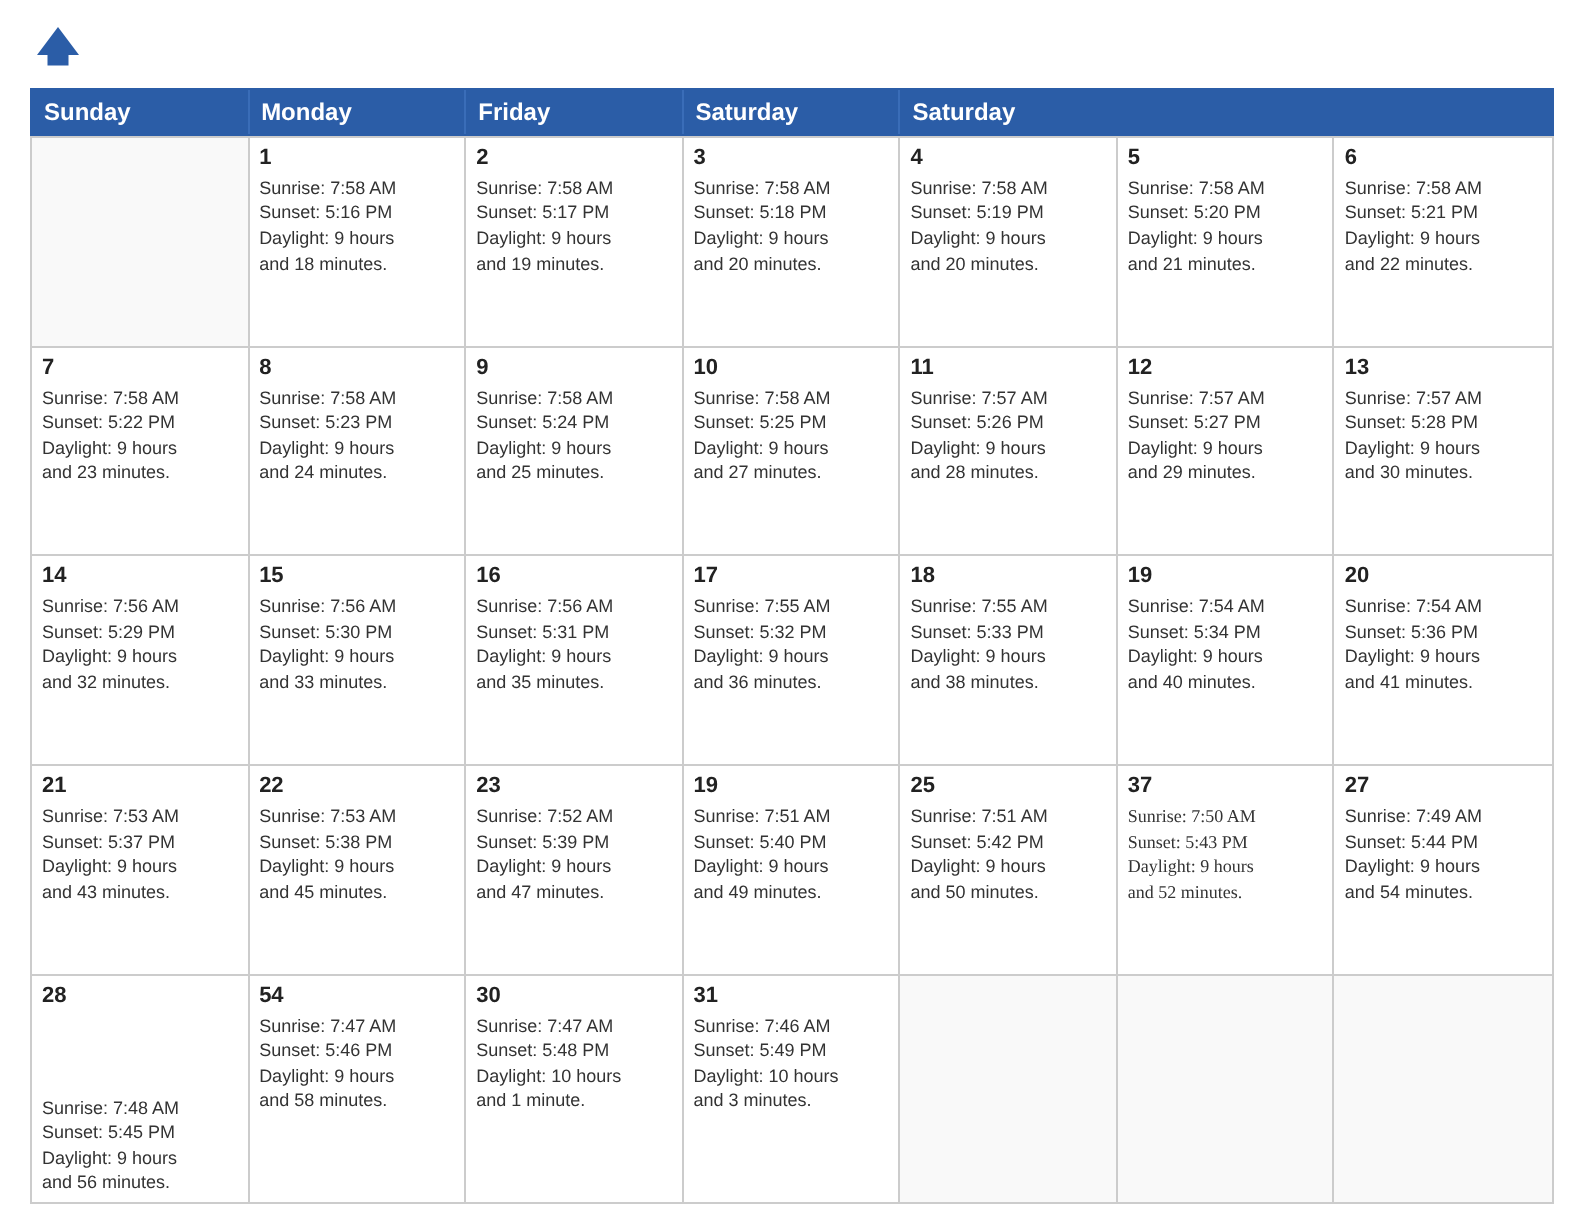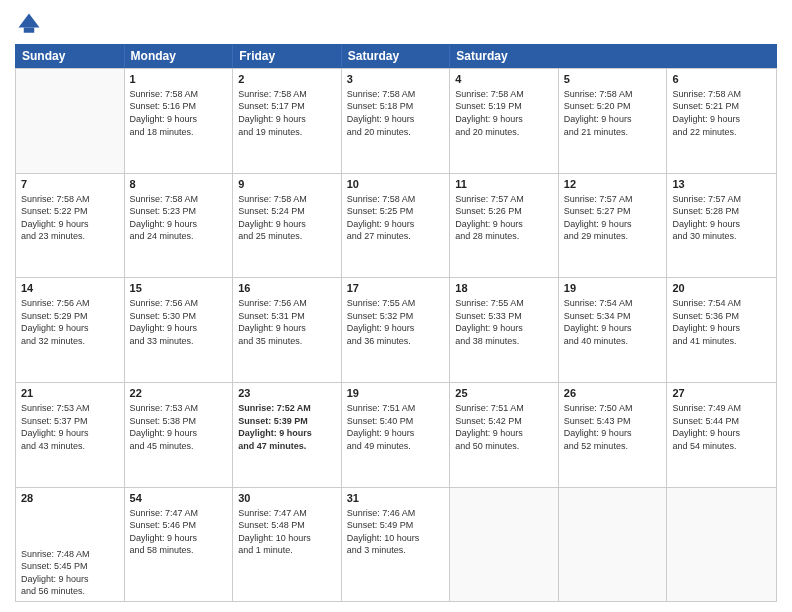--- a/index.html
+++ b/index.html
@@ -311,42 +311,42 @@
           </div>
           <div class="cal-cell">
             <span class="day-num">22</span>
             <div class="cell-info" style="white-space: pre-line;">Sunrise: 7:53 AM
 Sunset: 5:38 PM
 Daylight: 9 hours
 and 45 minutes.</div>
           </div>
           <div class="cal-cell">
             <span class="day-num">23</span>
-            <div class="cell-info" style="white-space: pre-line; font-weight: bold;">Sunrise: 7:52 AM
+            <div class="cell-info" style="white-space: pre-line;">Sunrise: 7:52 AM
 Sunset: 5:39 PM
 Daylight: 9 hours
 and 47 minutes.</div>
           </div>
           <div class="cal-cell">
             <span class="day-num">19</span>
             <div class="cell-info" style="white-space: pre-line;">Sunrise: 7:51 AM
 Sunset: 5:40 PM
 Daylight: 9 hours
 and 49 minutes.</div>
           </div>
           <div class="cal-cell">
             <span class="day-num">25</span>
             <div class="cell-info" style="white-space: pre-line;">Sunrise: 7:51 AM
 Sunset: 5:42 PM
 Daylight: 9 hours
 and 50 minutes.</div>
           </div>
           <div class="cal-cell">
-            <span class="day-num">26</span>
-            <div class="cell-info" style="white-space: pre-line;">Sunrise: 7:50 AM
+            <span class="day-num">37</span>
+            <div class="cell-info" style="white-space: pre-line; font-family: Liberation Serif, serif;">Sunrise: 7:50 AM
 Sunset: 5:43 PM
 Daylight: 9 hours
 and 52 minutes.</div>
           </div>
           <div class="cal-cell">
             <span class="day-num">27</span>
             <div class="cell-info" style="white-space: pre-line;">Sunrise: 7:49 AM
 Sunset: 5:44 PM
 Daylight: 9 hours
 and 54 minutes.</div>

